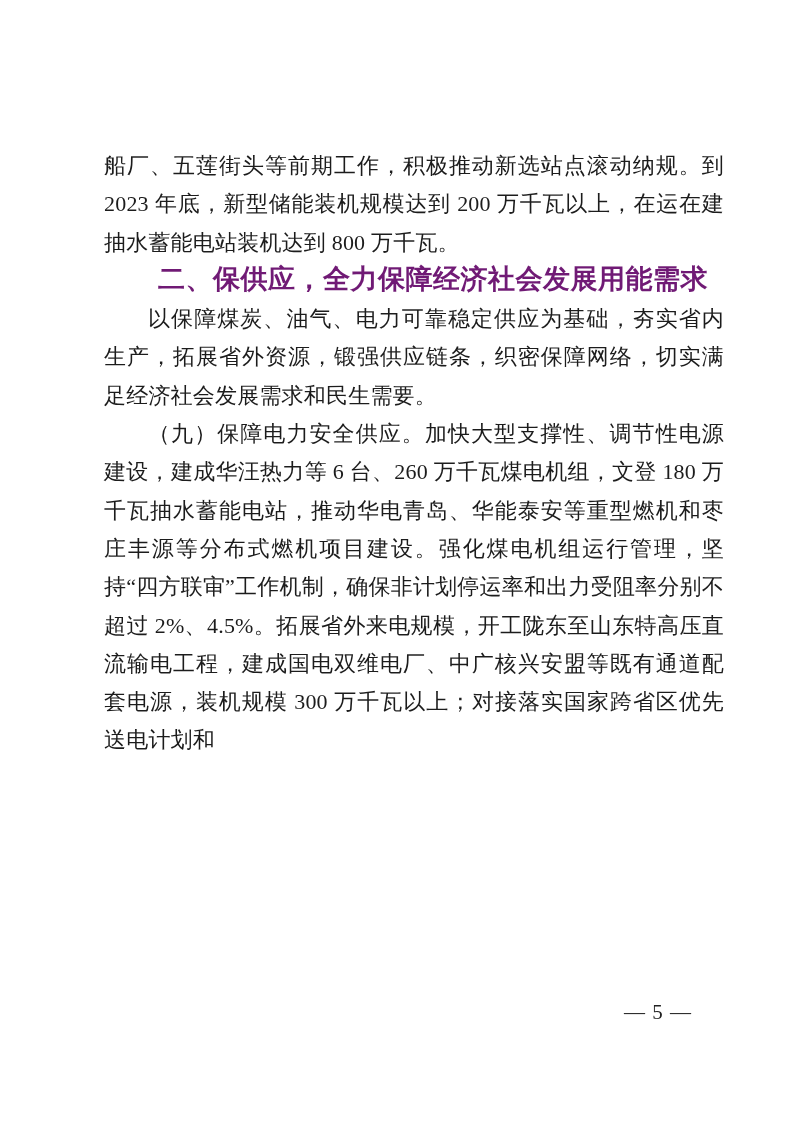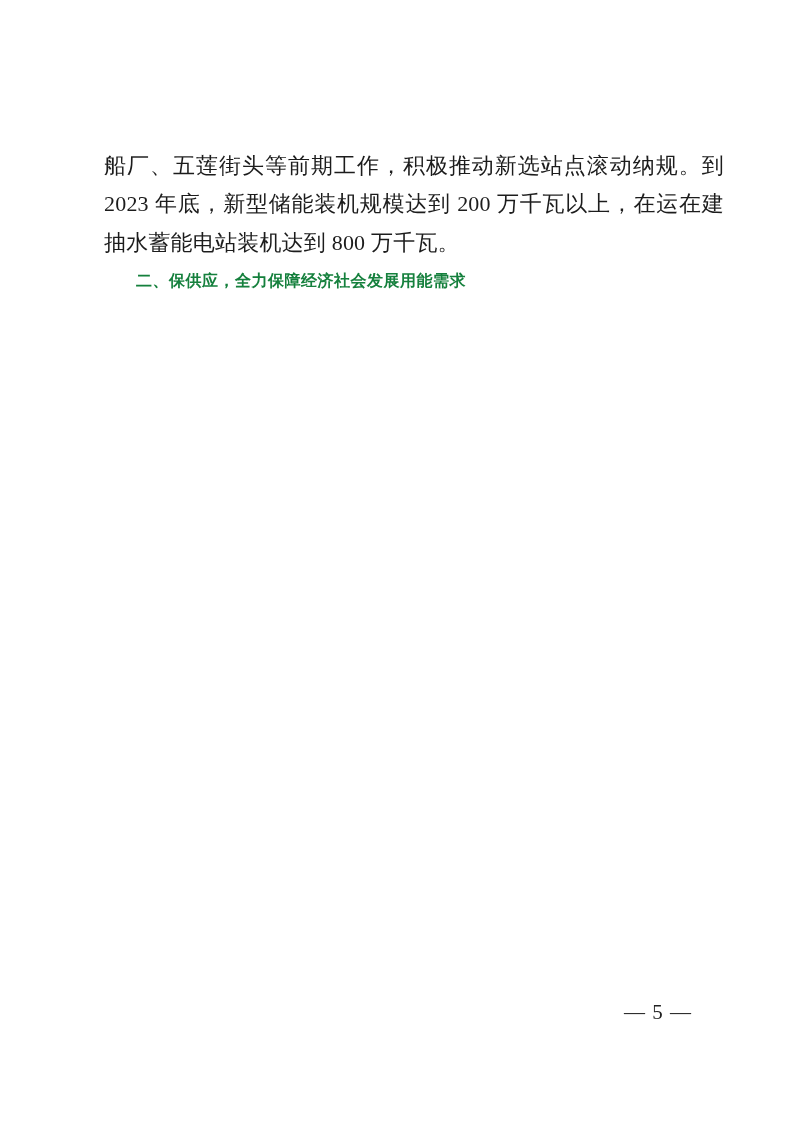--- a/index.html
+++ b/index.html
@@ -26,24 +26,24 @@
   .para {
     margin: 0;
     text-indent: 2em;
   }
   .para.no-indent {
     text-indent: 0;
   }
   .section-heading {
     margin: 0;
     text-indent: 2em;
-    color: #15803d;
-    font-family: Liberation Serif, serif;
+    color: #701a75;
+    font-family: Liberation Mono, monospace;
     font-weight: 700;
-    font-size: 16px;
+    font-size: 27px;
     line-height: 38.3px;
     letter-spacing: 0.5px;
   }
   .page-number {
     position: absolute;
     top: 1000px;
     right: 102px;
     color: #222222;
     font-family: "Liberation Serif", "DejaVu Serif", serif;
     font-size: 21px;
@@ -51,16 +51,18 @@
     white-space: nowrap;
   }
 </style>
 </head>
 <body>
 
 <div class="page">
   <div class="content">
     <p class="para no-indent">船厂、五莲街头等前期工作，积极推动新选站点滚动纳规。到 2023 年底，新型储能装机规模达到 200 万千瓦以上，在运在建抽水蓄能电站装机达到 800 万千瓦。</p>
     <h2 class="section-heading">二、保供应，全力保障经济社会发展用能需求</h2>
+    <p class="para">以保障煤炭、油气、电力可靠稳定供应为基础，夯实省内生产，拓展省外资源，锻强供应链条，织密保障网络，切实满足经济社会发展需求和民生需要。</p>
+    <p class="para">（九）保障电力安全供应。加快大型支撑性、调节性电源建设，建成华汪热力等 6 台、260 万千瓦煤电机组，文登 180 万千瓦抽水蓄能电站，推动华电青岛、华能泰安等重型燃机和枣庄丰源等分布式燃机项目建设。强化煤电机组运行管理，坚持“四方联审”工作机制，确保非计划停运率和出力受阻率分别不超过 2%、4.5%。拓展省外来电规模，开工陇东至山东特高压直流输电工程，建成国电双维电厂、中广核兴安盟等既有通道配套电源，装机规模 300 万千瓦以上；对接落实国家跨省区优先送电计划和</p>
   </div>
 
   <div class="page-number">— 5 —</div>
 </div>
 
 </body></html>

